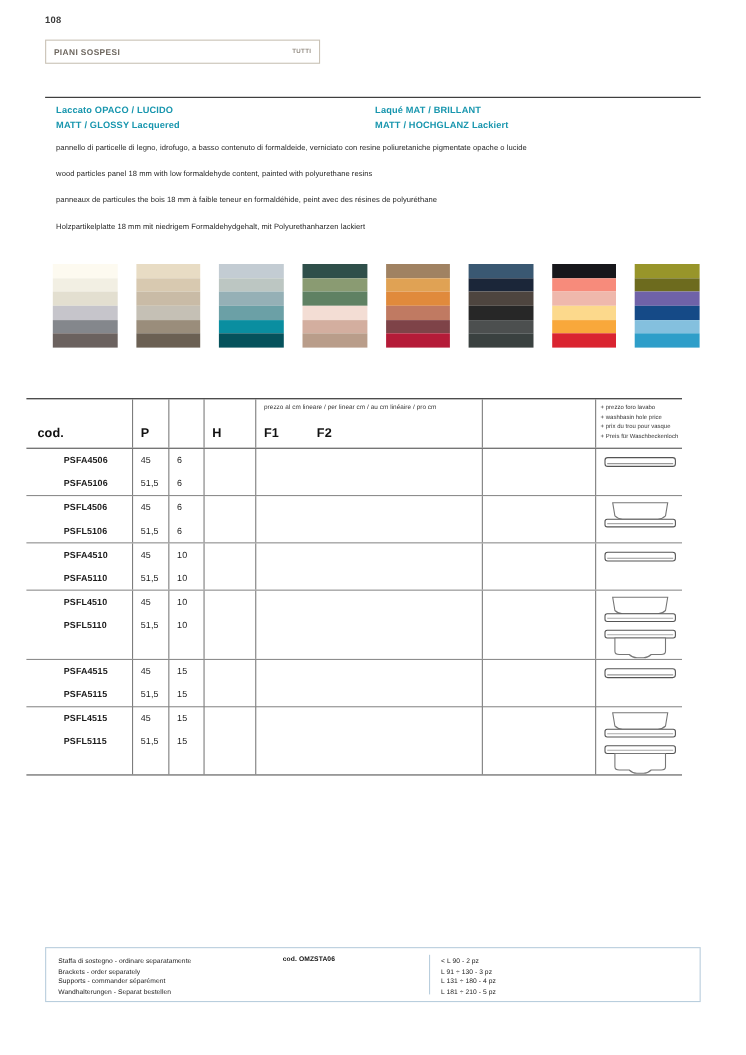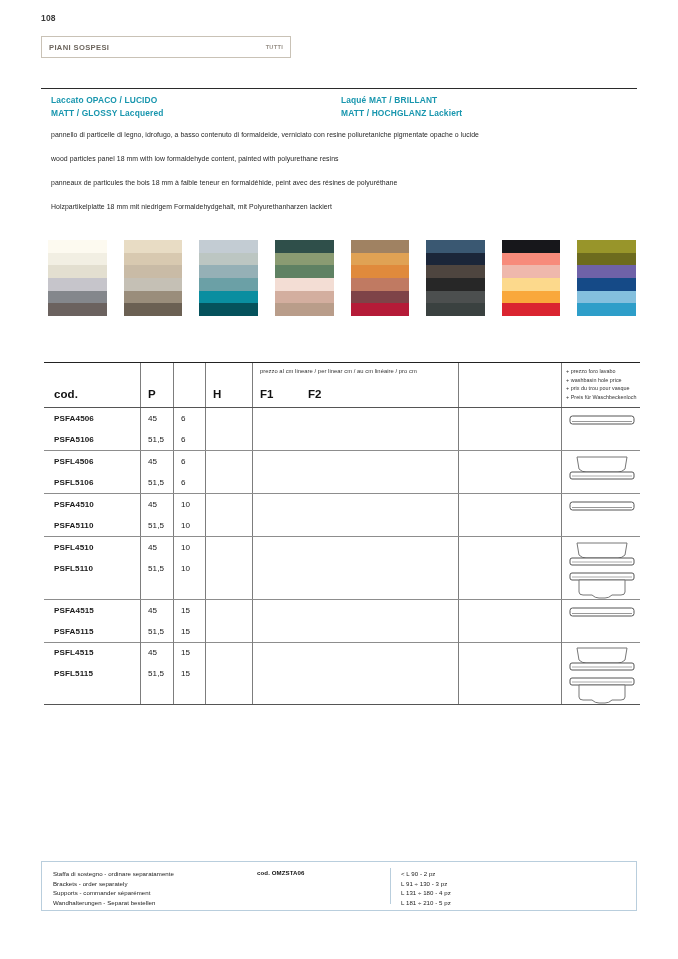--- a/index.html
+++ b/index.html
@@ -109,21 +109,21 @@
     width: 74px;
     height: 76px;
     display: flex;
     flex-direction: column;
   }
   .swatch .band { flex: 1 1 0; width: 100%; }
 
   
   .table-wrap {
     position: absolute;
-    left: 44px;
+    left: 24px;
     top: 362px;
     width: 596px;
   }
   .tbl-rule-heavy { width: 100%; height: 1.4px; background: #222; }
   .tbl-rule-mid   { width: 100%; height: 1px;   background: #555; }
   .tbl-rule-light { width: 100%; height: .8px;  background: #8d8d8d; }
 
   .tbl {
     position: relative;
     width: 100%;
@@ -193,21 +193,21 @@
   }
 
   
   .data-row { font-size: 8.1px; color: #1a1a1a; }
   .data-row .line {
     height: 21px;
     display: flex;
     align-items: center;
   }
   .cell-txt { letter-spacing: .1px; }
-  .c-cod .cell-txt { font-weight: 600; }
+  .c-cod .cell-txt { font-weight: 600; margin-left: 24px; }
 
   
   .prod-figs {
     position: absolute;
     left: 8px;
     top: 0;
     width: 66px;
   }
 
   

